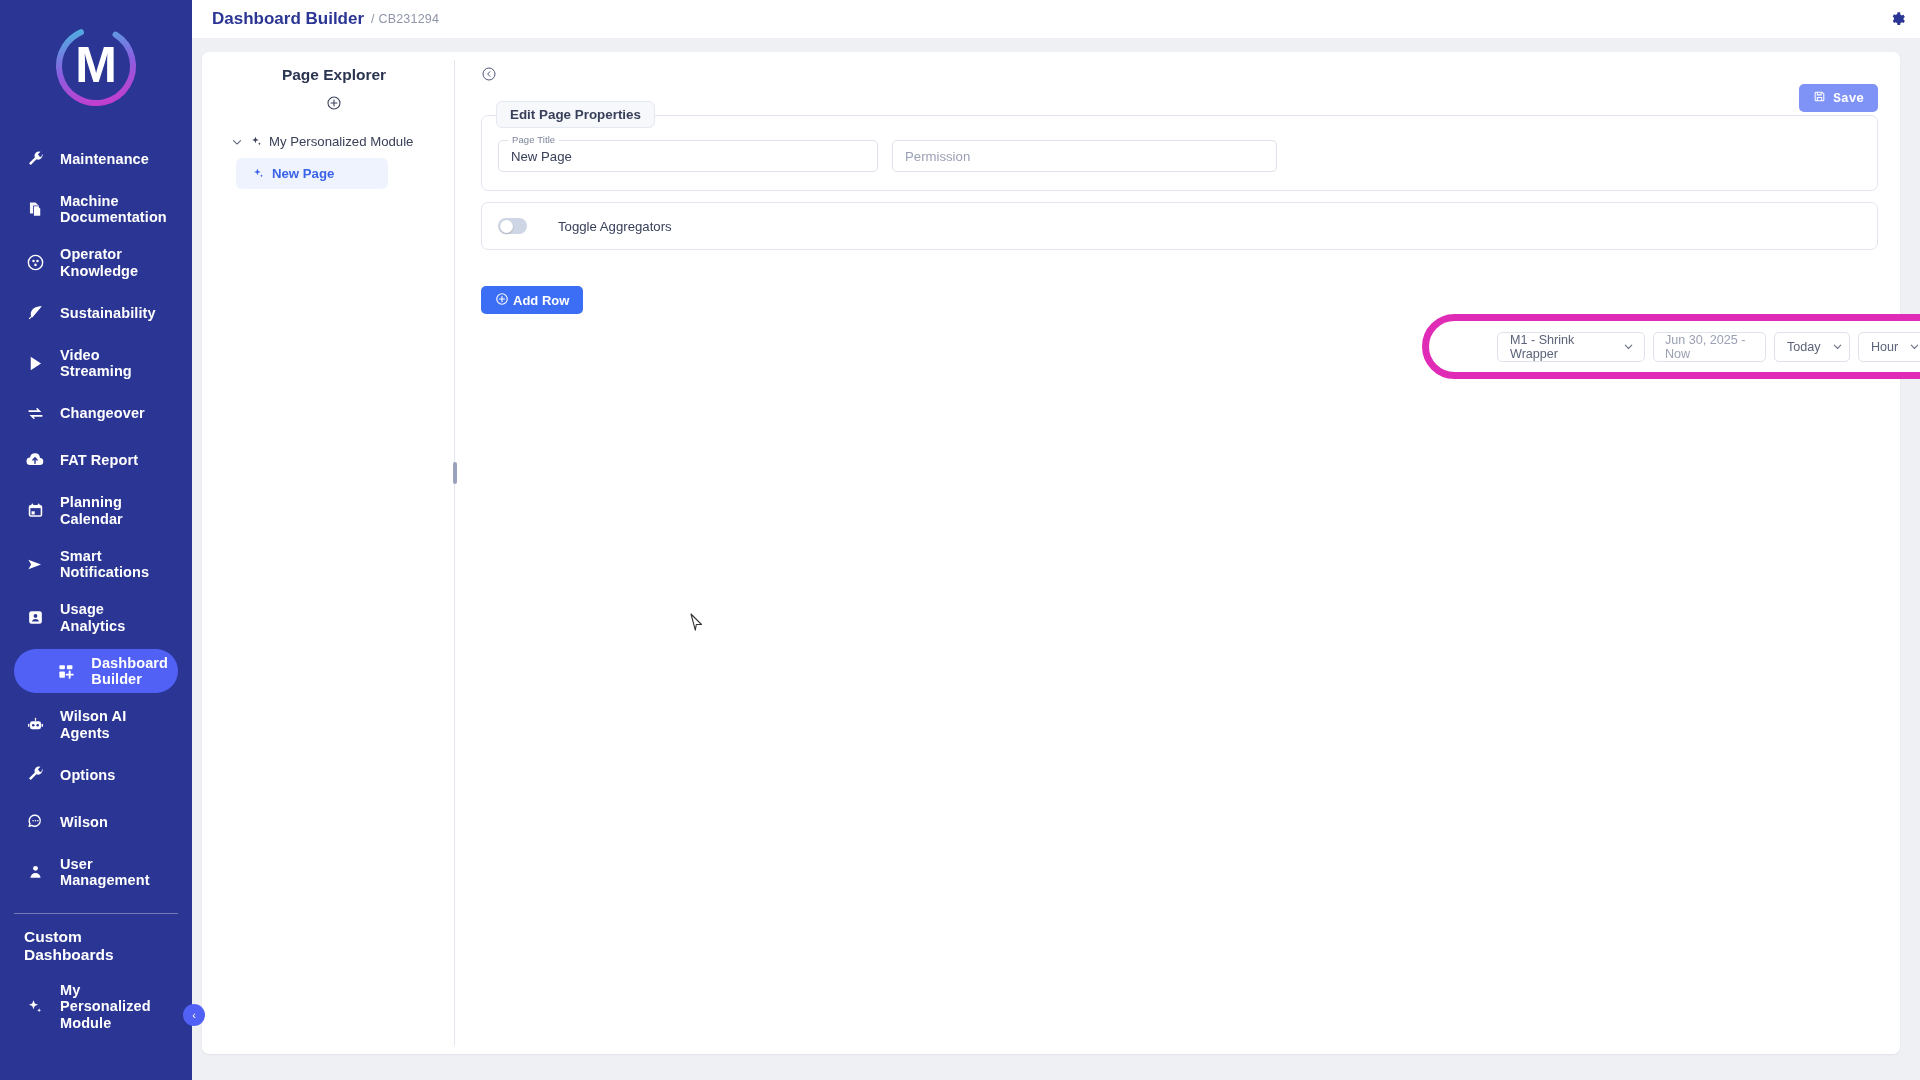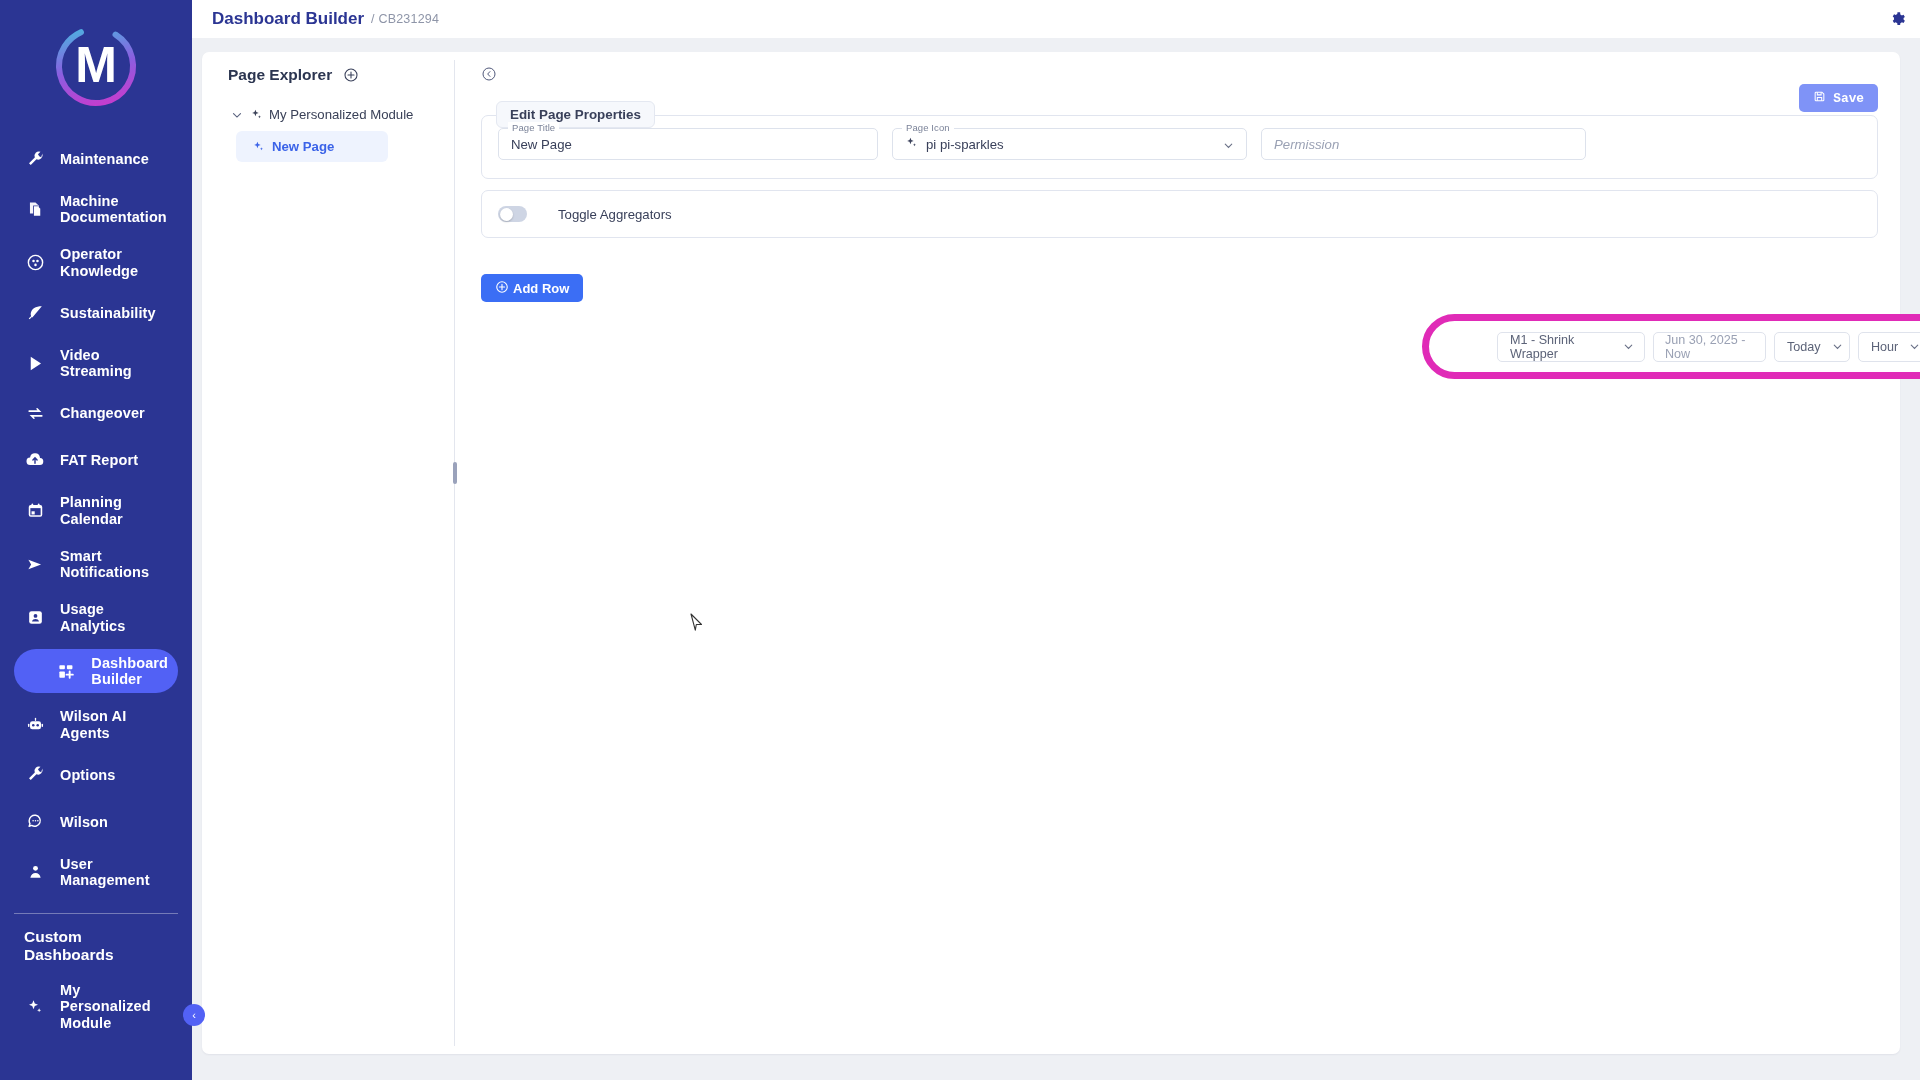--- a/index.html
+++ b/index.html
@@ -86,21 +86,21 @@
 
   .content { flex: 1; background:#eef0f4; padding: 14px 20px 26px 10px; display:flex; min-height:0; }
   .panel {
     flex: 1; background:#ffffff; border-radius: 7px;
     display:flex; min-width:0;
     box-shadow: 0 1px 2px rgba(20,25,60,.06);
   }
 
   
   .explorer { width: 252px; flex:0 0 252px; padding: 14px 14px 0 26px; }
-  .explorer-head { display:flex; align-items:center; gap:11px; margin-bottom: 20px; }
+  .explorer-head { display:flex; align-items:center; gap:11px; margin-bottom: 20px; flex-direction: column; }
   .explorer-head .t { font-size: 15.5px; font-weight: 700; color:#2b3550; }
   .plus-btn { width:16px; height:16px; color:#39405a; cursor:pointer; display:block; }
 
   .tree-row {
     display:flex; align-items:center; gap:6px;
     font-size: 13.2px; color:#3a4158;
     padding: 3px 2px; cursor:pointer;
   }
   .chev { width:14px; height:14px; color:#5c6480; flex:0 0 14px; }
   .spark { width:13px; height:13px; flex:0 0 13px; }
@@ -133,40 +133,40 @@
     font-size:12.8px; font-weight:600;
     font-family:Liberation Mono, monospace;
     cursor:pointer;
   }
   .save-btn svg { width:13px; height:13px; }
 
   .fieldset {
     position:relative;
     margin-top: 33px;
     border:1px solid #e1e5ef; border-radius:7px;
-    padding: 12px 16px 18px 16px;
+    padding: 24px 16px 18px 16px;
   }
   .legend-chip {
     position:absolute; top:-15px; left:14px;
     background:#f6f8fc; border:1px solid #e4e8f1; border-radius:6px;
     padding: 5px 13px;
     font-size: 13.4px; font-weight:700; color:#39405a;
   }
 
   .fields-row { display:flex; gap: 14px; }
   .field { position:relative; border:1px solid #dde2ec; border-radius:5px; height:32px; display:flex; align-items:center; padding: 0 12px; background:#fff; }
   .field-label {
     position:absolute; top:-7px; left:9px; background:#fff;
     padding: 0 4px; font-size: 9.5px; color:#7b8399; letter-spacing:.1px;
   }
   .field .value { font-size: 13.2px; color:#39405a; }
   .field .ph { font-size: 13.2px; color:#9aa1b4; }
   .field.title { width: 380px; }
   .field.icon { width: 355px; justify-content:flex-start; gap:8px; }
-  .field.perm { width: 325px; font-style: italic; }
+  .field.perm { width: 385px; }
   .field .caret { position:absolute; right:11px; width:13px; height:13px; color:#6a7187; }
 
   .toggle-row {
     margin-top: 11px;
     border:1px solid #e1e5ef; border-radius:7px;
     height: 48px; display:flex; align-items:center; padding: 0 16px; gap:31px;
   }
   .switch { width:29px; height:16px; border-radius:9px; background:#ced5e4; position:relative; cursor:pointer; flex:0 0 29px; }
   .switch .knob { position:absolute; left:1.5px; top:1.5px; width:13px; height:13px; border-radius:50%; background:#ffffff; box-shadow:0 1px 2px rgba(0,0,0,.2); }
   .toggle-label { font-size:13.2px; color:#39405a; }
@@ -505,35 +505,20 @@
           <div class="fieldset">
             <div class="legend-chip">Edit Page Properties</div>
 
             <div class="fields-row">
 
               <div class="field title">
                 <span class="field-label">Page Title</span>
                 <span class="value">New Page</span>
               </div>
 
-              <div class="field icon">
-                <span class="field-label">Page Icon</span>
-                <span>
-                  <svg viewBox="0 0 24 24" width="13" height="13" fill="#39405a">
-                      <path d="M10 3l1.7 4.3L16 9l-4.3 1.7L10 15l-1.7-4.3L4 9l4.3-1.7z"></path>
-                      <path d="M17.5 13.5l.8 2 2 .8-2 .8-.8 2-.8-2-2-.8 2-.8z"></path>
-                    </svg>
-                </span>
-                <span class="value">pi pi-sparkles</span>
-                <span class="caret">
-                  <svg viewBox="0 0 24 24" width="13" height="13" fill="none" stroke="#6a7187" stroke-width="2" stroke-linecap="round">
-                      <path d="M6 9.5l6 6 6-6"></path>
-                    </svg>
-                </span>
-              </div>
 
               <div class="field perm">
                 <span class="ph">Permission</span>
               </div>
             </div>
           </div>
 
           <div class="toggle-row">
             <span class="switch">
               <span class="knob"></span>

